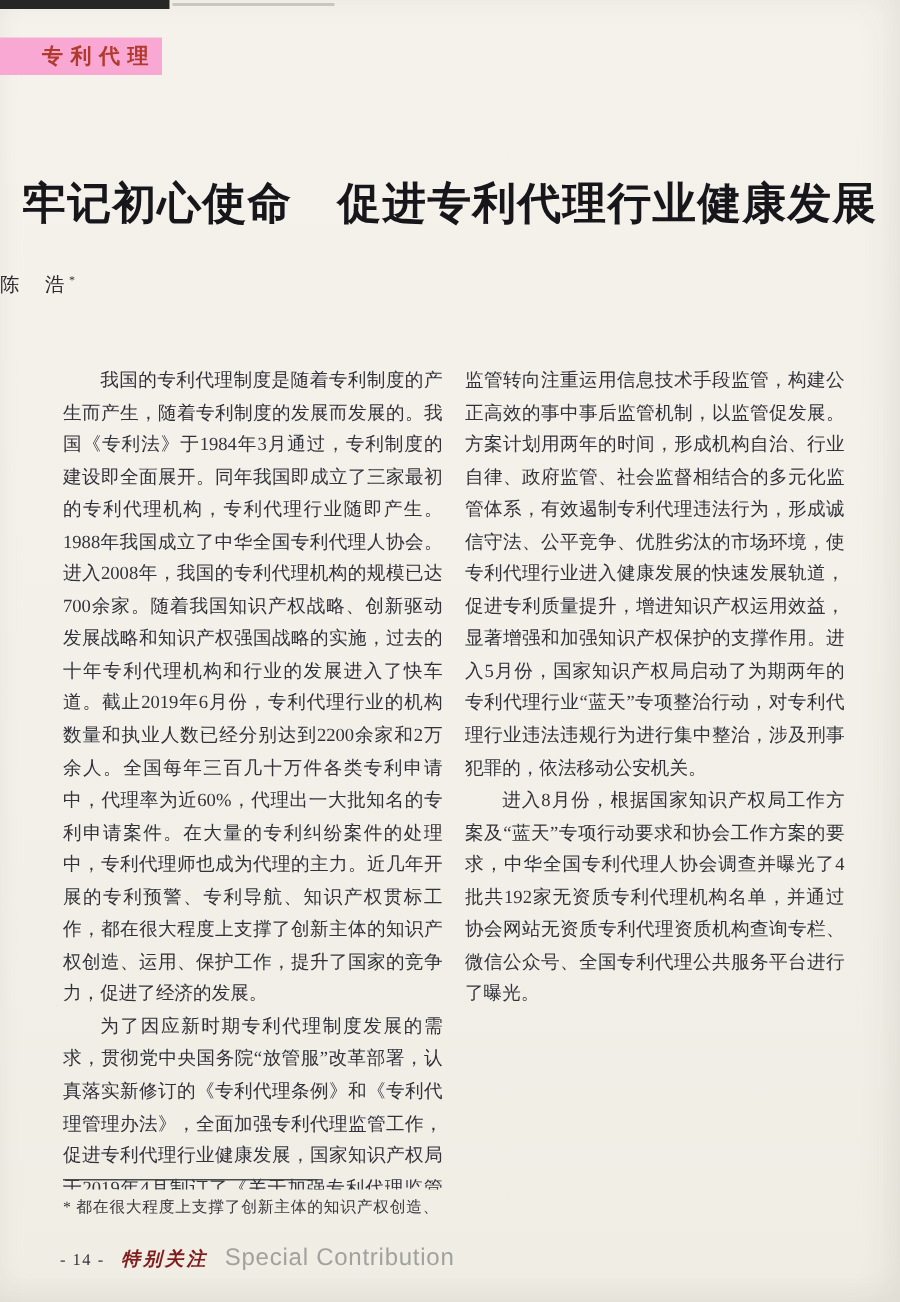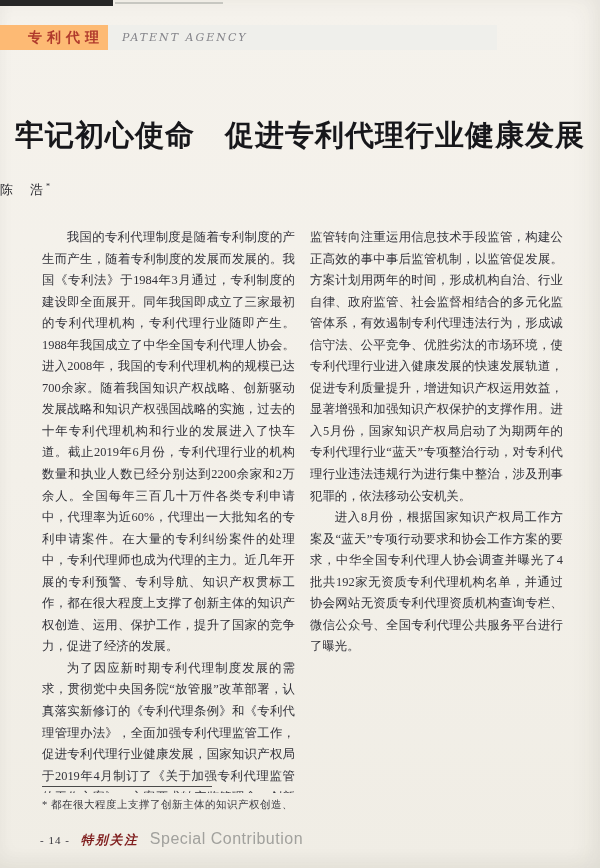--- a/index.html
+++ b/index.html
@@ -6,21 +6,21 @@
   body{
     width:600px;height:868px;position:relative;overflow:hidden;
     background:linear-gradient(180deg,#f5f2ec 0%,#f3f0e9 55%,#f0ede5 100%);
     font-family:"Liberation Serif","DejaVu Serif",serif;
     box-shadow:inset -10px 0 22px rgba(60,55,45,.05), inset 0 -8px 18px rgba(60,55,45,.04);
   }
   .top-strip{position:absolute;left:0;top:0;width:113px;height:6px;background:#262626;}
   .top-line{position:absolute;left:115px;top:2px;width:108px;height:2px;background:#c7c7c1;}
 
   .band{position:absolute;left:0;top:25px;width:497px;height:25px;display:flex;align-items:stretch;}
-  .band-left{width:108px;background:#fdba74;display:flex;align-items:center;justify-content:flex-end;padding-right:4px;box-sizing:border-box;}
+  .band-left{width:108px;background:#f9a8d4;display:flex;align-items:center;justify-content:flex-end;padding-right:4px;box-sizing:border-box;}
   .band-left span{
     font-family:"Liberation Sans","DejaVu Sans",sans-serif;
     font-weight:bold;font-size:14px;letter-spacing:5px;color:#b03a2c;white-space:nowrap;
   }
   .band-right{flex:1;background:#efefeb;display:flex;align-items:center;padding-left:14px;}
   .band-right span{
     font-family:"DejaVu Serif","Liberation Serif",serif;font-style:italic;
     font-size:11px;letter-spacing:2px;color:#84848a;
   }
 
@@ -32,21 +32,21 @@
   .author{
     position:absolute;left:0;top:181px;width:100%;
     font-size:13px;color:#2c2c32;letter-spacing:2px;white-space:pre-wrap;
   }
   .author sup{font-size:8px;vertical-align:super;margin-left:1px;}
 
   .columns{
     position:absolute;left:42px;top:227px;width:521px;height:566px;
     display:flex;gap:15px;overflow:hidden;
   }
-  .col{flex:1;min-width:0;}
+  .col{flex:1;min-width:0;margin-top:16px;}
   .para{
     margin:0;font-size:12.4px;line-height:21.55px;color:#32323a;
     text-align:justify;text-indent:2em;
     font-family:"Liberation Serif","DejaVu Serif",serif;
   }
   .para.no-indent{text-indent:0;}
 
   .footnote-rule{position:absolute;left:42px;top:786px;width:170px;border-top:1.5px solid #4a4a4a;}
   .footnote{position:absolute;left:42px;top:798px;font-size:10.5px;color:#3a3a40;letter-spacing:.5px;}
 
@@ -57,23 +57,20 @@
 </style>
 </head>
 <body>
 
 <div class="top-strip"></div>
 <div class="top-line"></div>
 
 <header class="band">
   <div class="band-left">
     <span>专利代理</span>
-  </div>
-  <div class="band-right">
-    <span>PATENT AGENCY</span>
   </div>
 </header>
 
 <h1 class="title">牢记初心使命　促进专利代理行业健康发展</h1>
 
 <div class="author"><span>陈　浩</span><sup>*</sup></div>
 
 <main class="columns">
   <section class="col">
     <p class="para">我国的专利代理制度是随着专利制度的产生而产生，随着专利制度的发展而发展的。我国《专利法》于1984年3月通过，专利制度的建设即全面展开。同年我国即成立了三家最初的专利代理机构，专利代理行业随即产生。1988年我国成立了中华全国专利代理人协会。进入2008年，我国的专利代理机构的规模已达700余家。随着我国知识产权战略、创新驱动发展战略和知识产权强国战略的实施，过去的十年专利代理机构和行业的发展进入了快车道。截止2019年6月份，专利代理行业的机构数量和执业人数已经分别达到2200余家和2万余人。全国每年三百几十万件各类专利申请中，代理率为近60%，代理出一大批知名的专利申请案件。在大量的专利纠纷案件的处理中，专利代理师也成为代理的主力。近几年开展的专利预警、专利导航、知识产权贯标工作，都在很大程度上支撑了创新主体的知识产权创造、运用、保护工作，提升了国家的竞争力，促进了经济的发展。</p>

